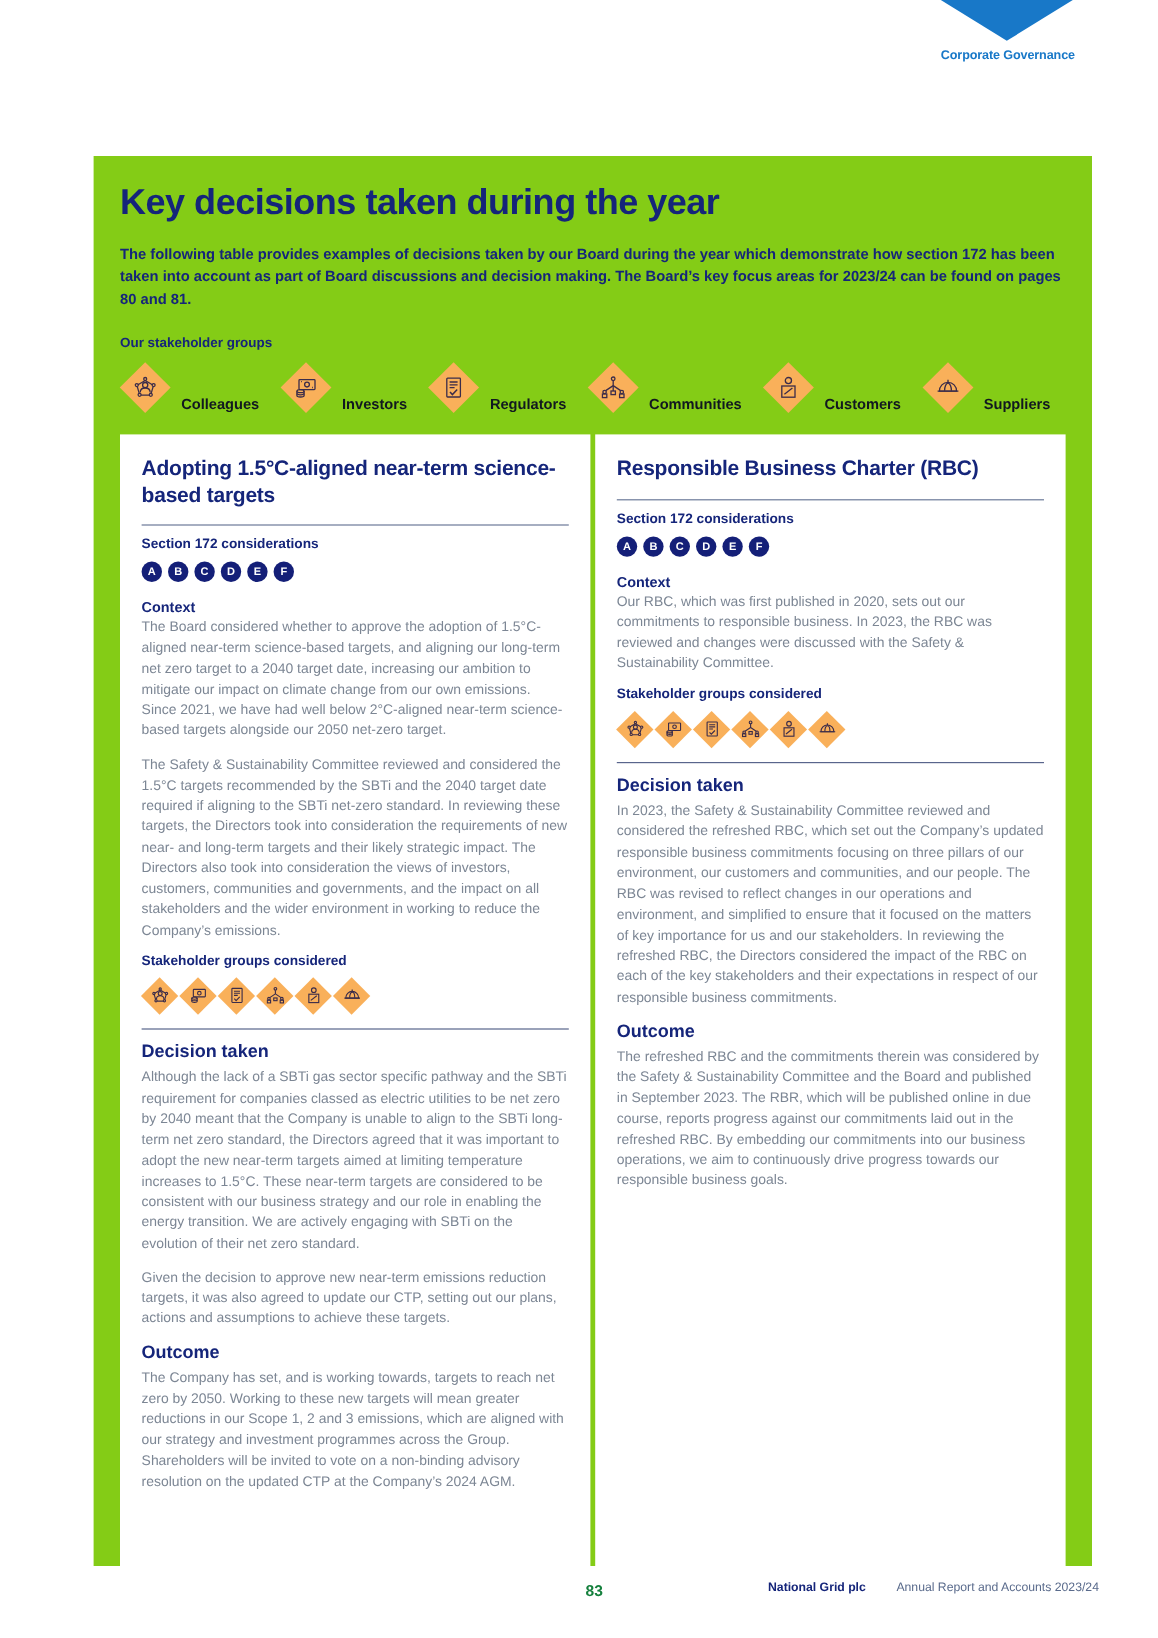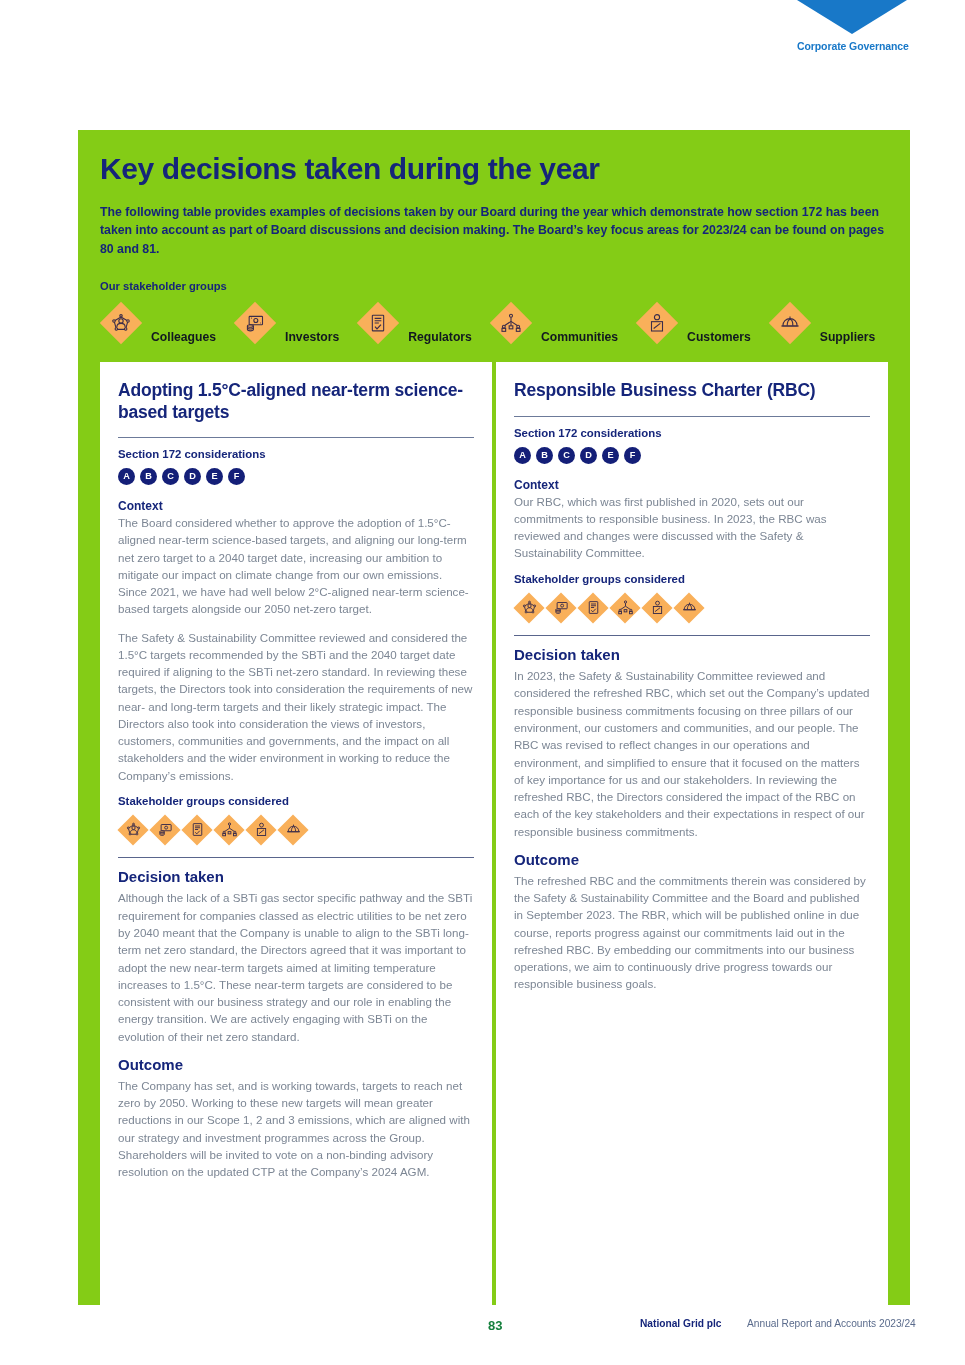--- a/index.html
+++ b/index.html
@@ -12,21 +12,21 @@
     height: 1365px;
     position: relative;
     font-family: "Liberation Sans", sans-serif;
     -webkit-font-smoothing: antialiased;
   }
 
   
   .corner-tab {
     position: absolute;
     top: 0;
-    right: 58px;
+    right: 71px;
     width: 110px;
     text-align: right;
   }
   .corner-tab .tri {
     width: 0;
     height: 0;
     margin: 0 auto;
     border-left: 55px solid transparent;
     border-right: 55px solid transparent;
     border-top: 34px solid #1878c8;
@@ -440,20 +440,21 @@
               <path d="M1.6 15.6h20.8"></path>
                 <path d="M12 6.7V4.2"></path>
               <path d="M8.6 15.2c0-4.3 1.5-7.6 3.4-7.6s3.4 3.3 3.4 7.6"></path>
             </svg>
           </div>
         </div>
 
         <div class="spacer-rule"></div>
         <div class="body-head big">Decision taken</div>
         <p class="body-text">Although the lack of a SBTi gas sector specific pathway and the SBTi requirement for companies classed as electric utilities to be net zero by 2040 meant that the Company is unable to align to the SBTi long-term net zero standard, the Directors agreed that it was important to adopt the new near-term targets aimed at limiting temperature increases to 1.5°C. These near-term targets are considered to be consistent with our business strategy and our role in enabling the energy transition. We are actively engaging with SBTi on the evolution of their net zero standard.</p>
+        <p class="body-text">Given the decision to approve new near-term emissions reduction targets, it was also agreed to update our CTP, setting out our plans, actions and assumptions to achieve these targets.</p>
 
         <div class="body-head big">Outcome</div>
         <p class="body-text">The Company has set, and is working towards, targets to reach net zero by 2050. Working to these new targets will mean greater reductions in our Scope 1, 2 and 3 emissions, which are aligned with our strategy and investment programmes across the Group. Shareholders will be invited to vote on a non-binding advisory resolution on the updated CTP at the Company’s 2024 AGM.</p>
       </div>
 
       <div class="card">
         <h2 class="card-title">Responsible Business Charter (RBC)</h2>
         <div class="rule"></div>
         <div class="sub-head">Section 172 considerations</div>
         <div class="badges">

